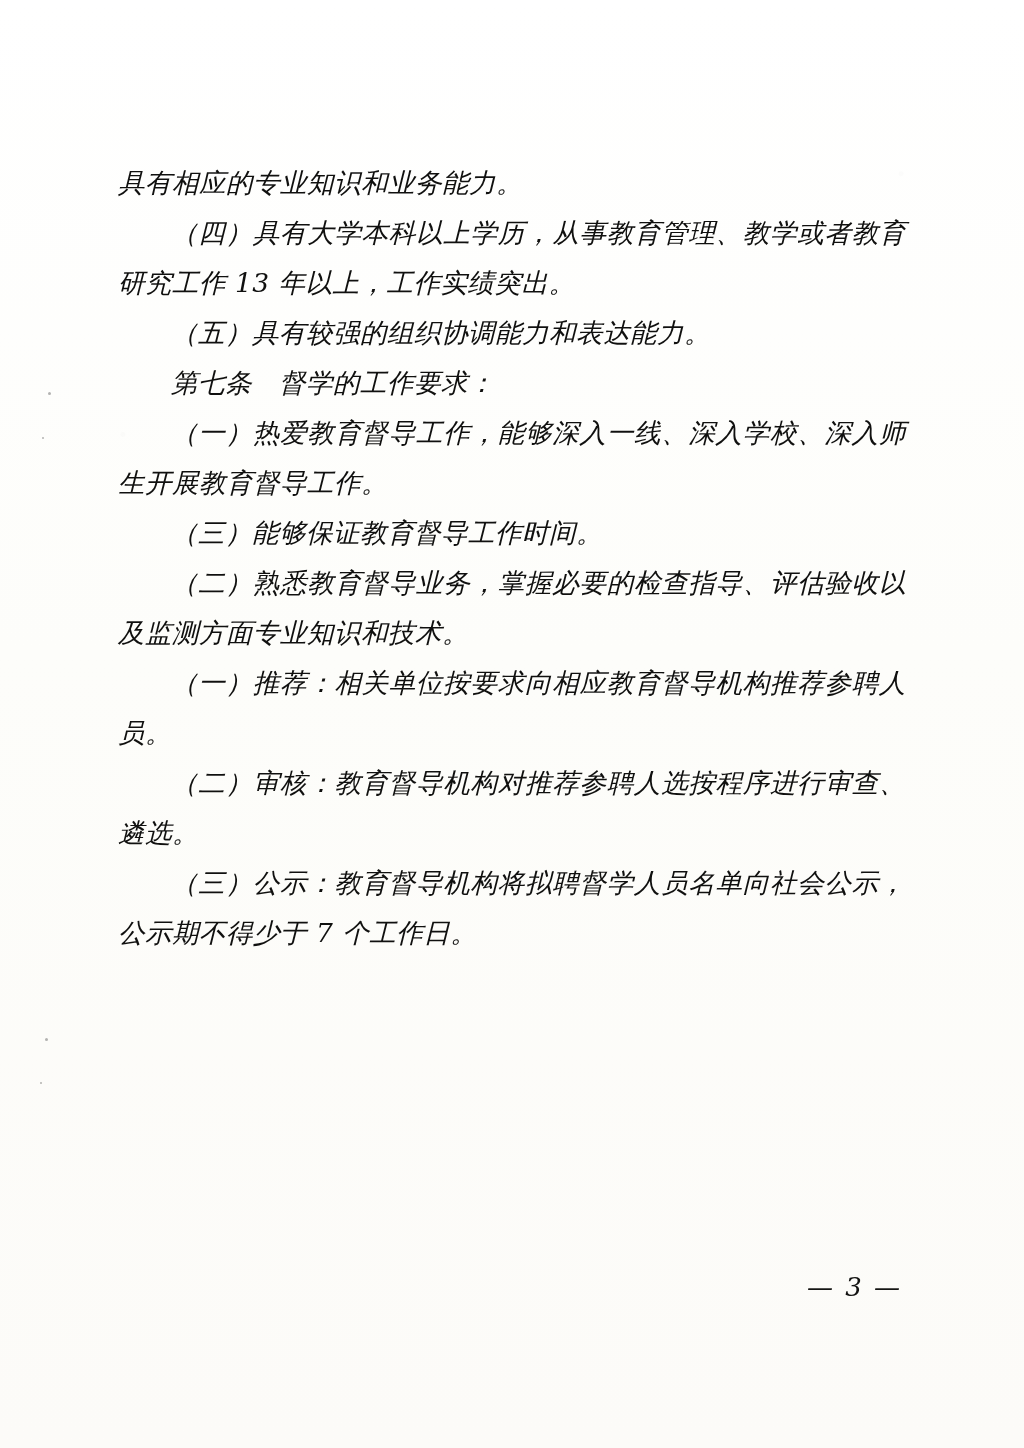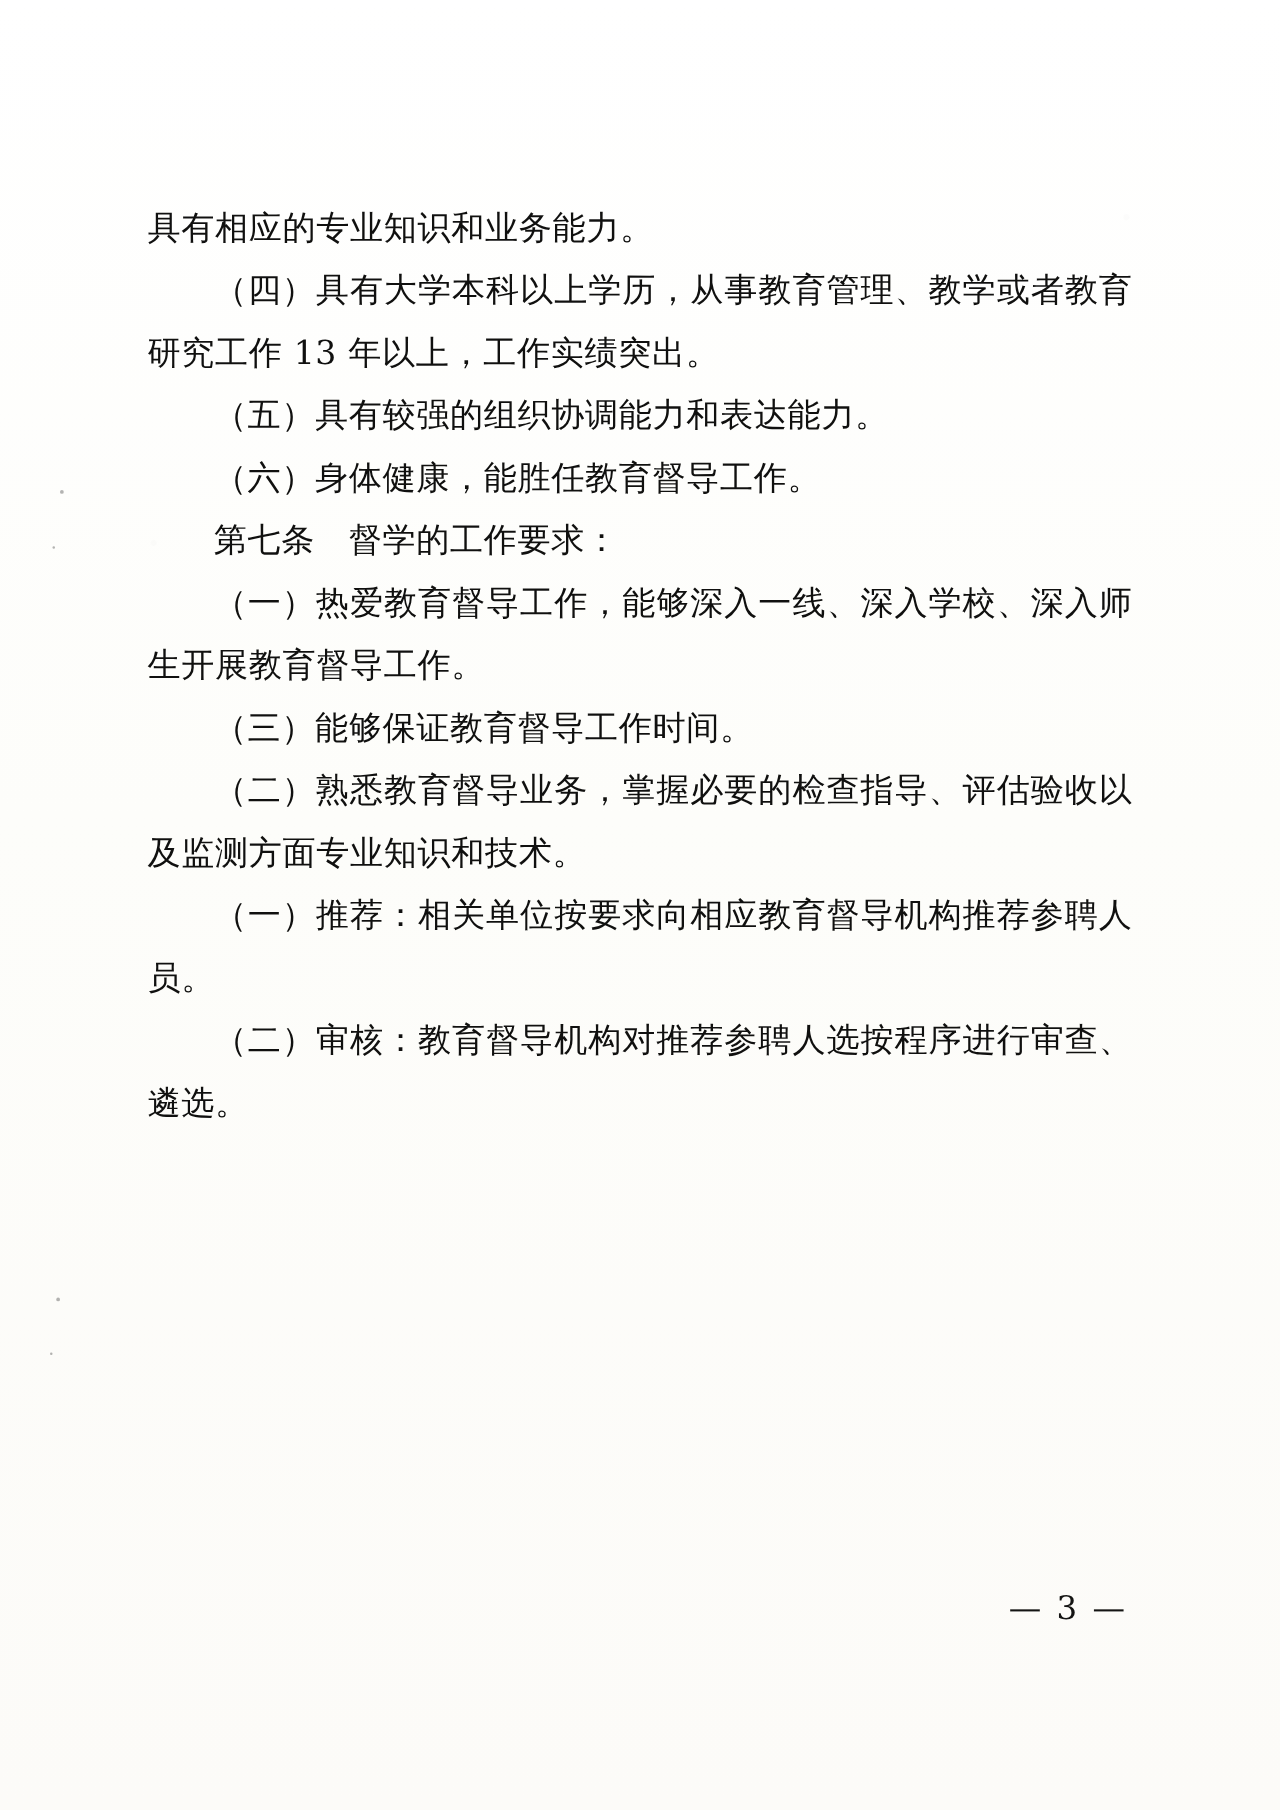--- a/index.html
+++ b/index.html
@@ -11,20 +11,21 @@
     width: 1024px;
     height: 1448px;
     position: relative;
     overflow: hidden;
     font-family: "DejaVu Serif", "Liberation Serif", serif;
   }
   .page {
     position: absolute;
     inset: 0;
     background: #737373;
+    font-style: italic;
   }
   
   .scan-tone {
     position: absolute;
     inset: 0;
     background:
       radial-gradient(circle at 12% 30%, rgba(0,0,0,0.012) 0 2px, rgba(0,0,0,0) 3px),
       radial-gradient(circle at 88% 12%, rgba(0,0,0,0.012) 0 2px, rgba(0,0,0,0) 3px),
       linear-gradient(180deg, #ffffff 0%, #fdfdfa 45%, #fcfbf8 100%);
     pointer-events: none;
@@ -79,23 +80,23 @@
 
   <span class="speck s1"></span>
   <span class="speck s2"></span>
   <span class="speck s3"></span>
   <span class="speck s4"></span>
 
   <div class="body-text">
     <p>具有相应的专业知识和业务能力。</p>
     <p class="indent">（四）具有大学本科以上学历，从事教育管理、教学或者教育研究工作 13 年以上，工作实绩突出。</p>
     <p class="indent">（五）具有较强的组织协调能力和表达能力。</p>
-    <p class="indent">（六）身体健康，能胜任教育督导工作。</p>
     <p class="indent">第七条　督学的工作要求：</p>
     <p class="indent">（一）热爱教育督导工作，能够深入一线、深入学校、深入师生开展教育督导工作。</p>
     <p class="indent">（三）能够保证教育督导工作时间。</p>
     <p class="indent">（二）熟悉教育督导业务，掌握必要的检查指导、评估验收以及监测方面专业知识和技术。</p>
     <p class="indent">（一）推荐：相关单位按要求向相应教育督导机构推荐参聘人员。</p>
     <p class="indent">（二）审核：教育督导机构对推荐参聘人选按程序进行审查、遴选。</p>
+    <p class="indent">（三）公示：教育督导机构将拟聘督学人员名单向社会公示，公示期不得少于 7 个工作日。</p>
   </div>
 
   <div class="page-number">— 3 —</div>
 </div>
 
 </body></html>

